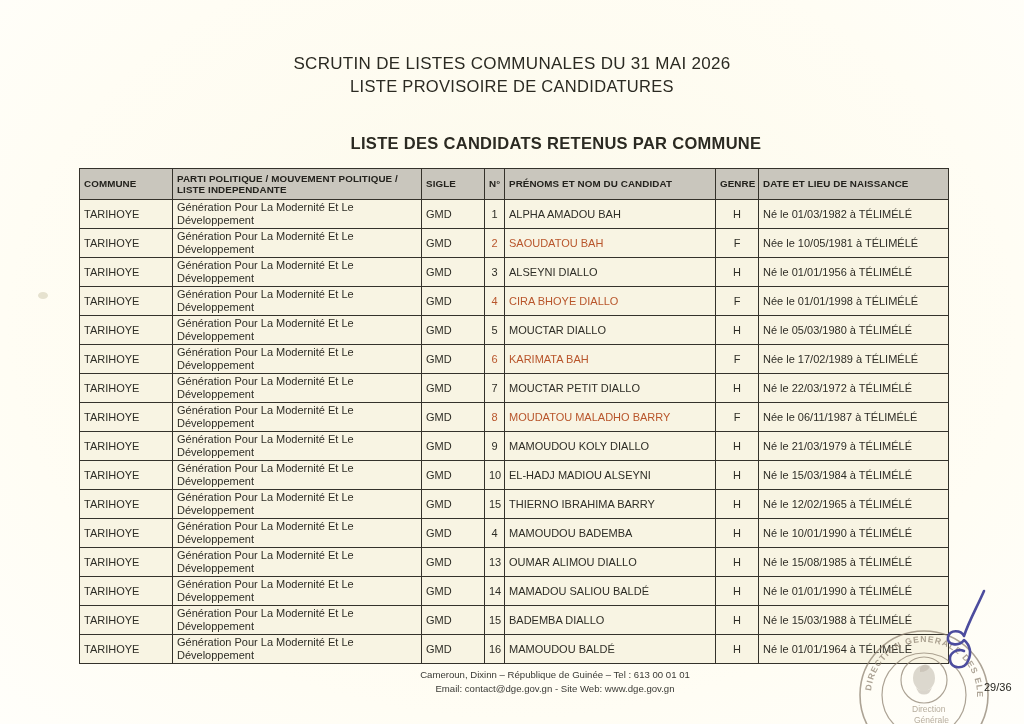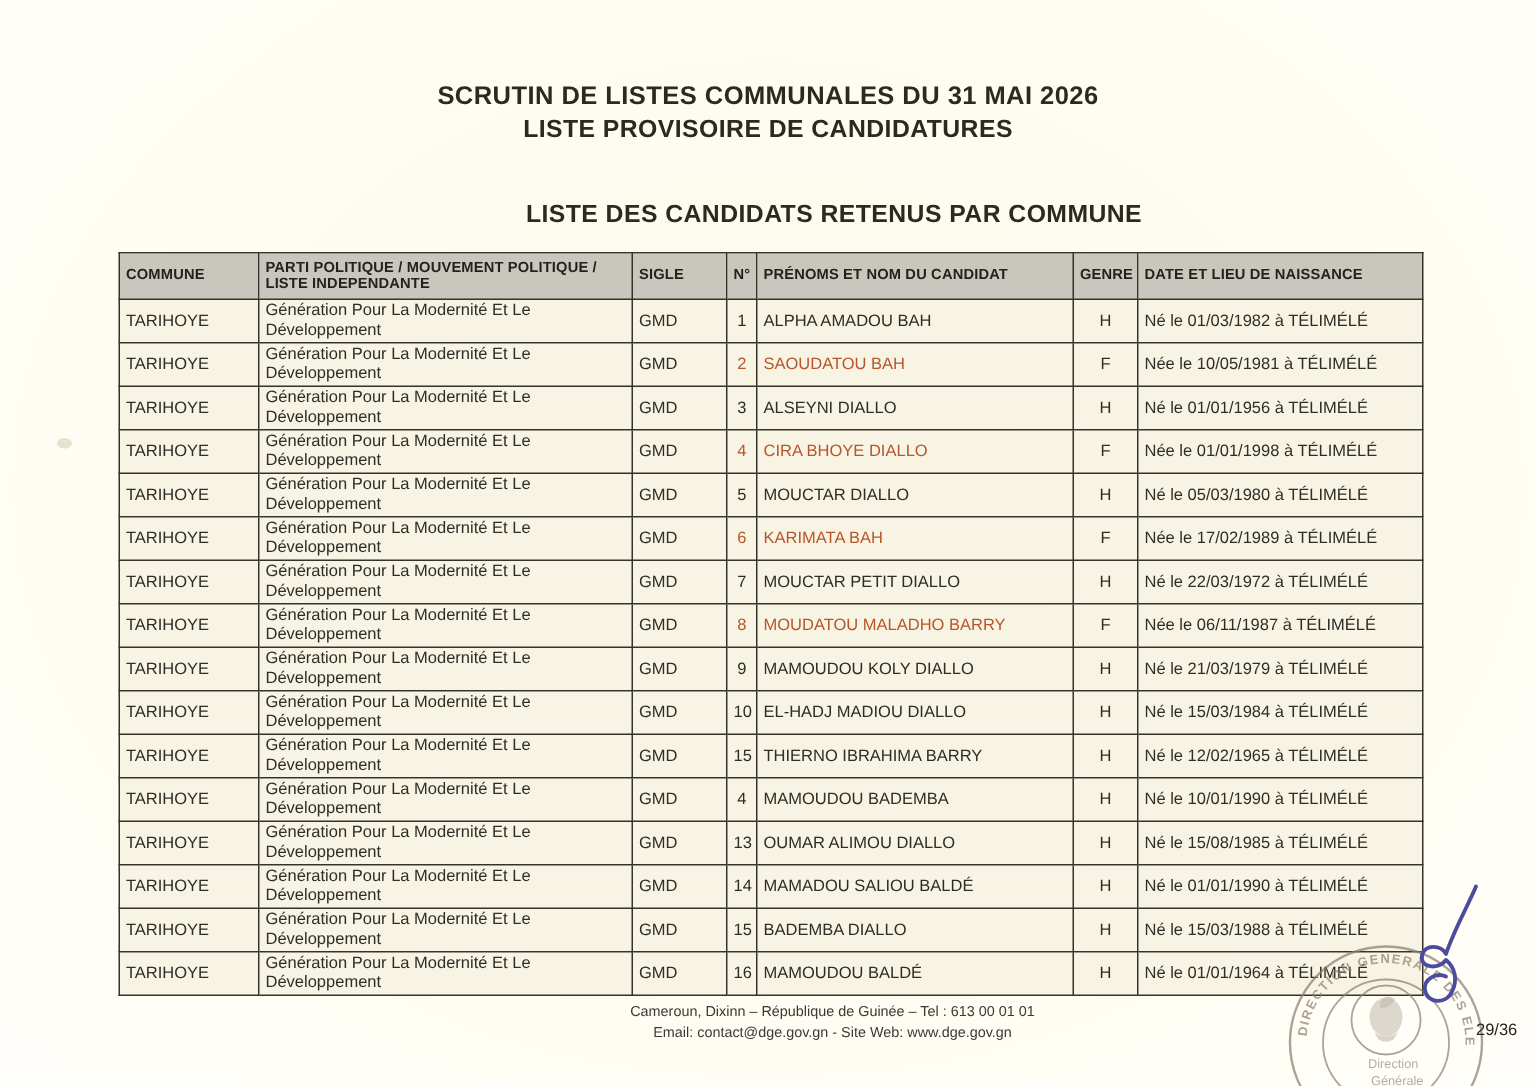--- a/index.html
+++ b/index.html
@@ -12,21 +12,21 @@
     font-family:"Liberation Sans", sans-serif;
     color:#2b2a24;
   }
   .title-block{
     position:absolute;
     left:0; top:52px; width:1024px;
     text-align:center;
     line-height:23px;
   }
   .title-line{
-    font-weight:bold;
+    font-weight:normal;
     font-size:17px;
     letter-spacing:0.3px;
     color:#2b2a22;
   }
   .title-line.l2{font-size:16.5px;}
   .prefecture{
     font-weight:bold;
     font-size:16.5px;
     letter-spacing:0.3px;
     color:#b5542b;
@@ -221,21 +221,21 @@
         <td class="center">9</td>
         <td>MAMOUDOU KOLY DIALLO</td>
         <td class="center">H</td>
         <td>Né le 21/03/1979 à TÉLIMÉLÉ</td>
       </tr>
       <tr>
         <td>TARIHOYE</td>
         <td><span class="parti-inner">Génération Pour La Modernité Et Le Développement</span></td>
         <td>GMD</td>
         <td class="center">10</td>
-        <td>EL-HADJ MADIOU DIALLO</td>
+        <td>EL-HADJ MADIOU ALSEYNI</td>
         <td class="center">H</td>
         <td>Né le 15/03/1984 à TÉLIMÉLÉ</td>
       </tr>
       <tr>
         <td>TARIHOYE</td>
         <td><span class="parti-inner">Génération Pour La Modernité Et Le Développement</span></td>
         <td>GMD</td>
         <td class="center">15</td>
         <td>THIERNO IBRAHIMA BARRY</td>
         <td class="center">H</td>

